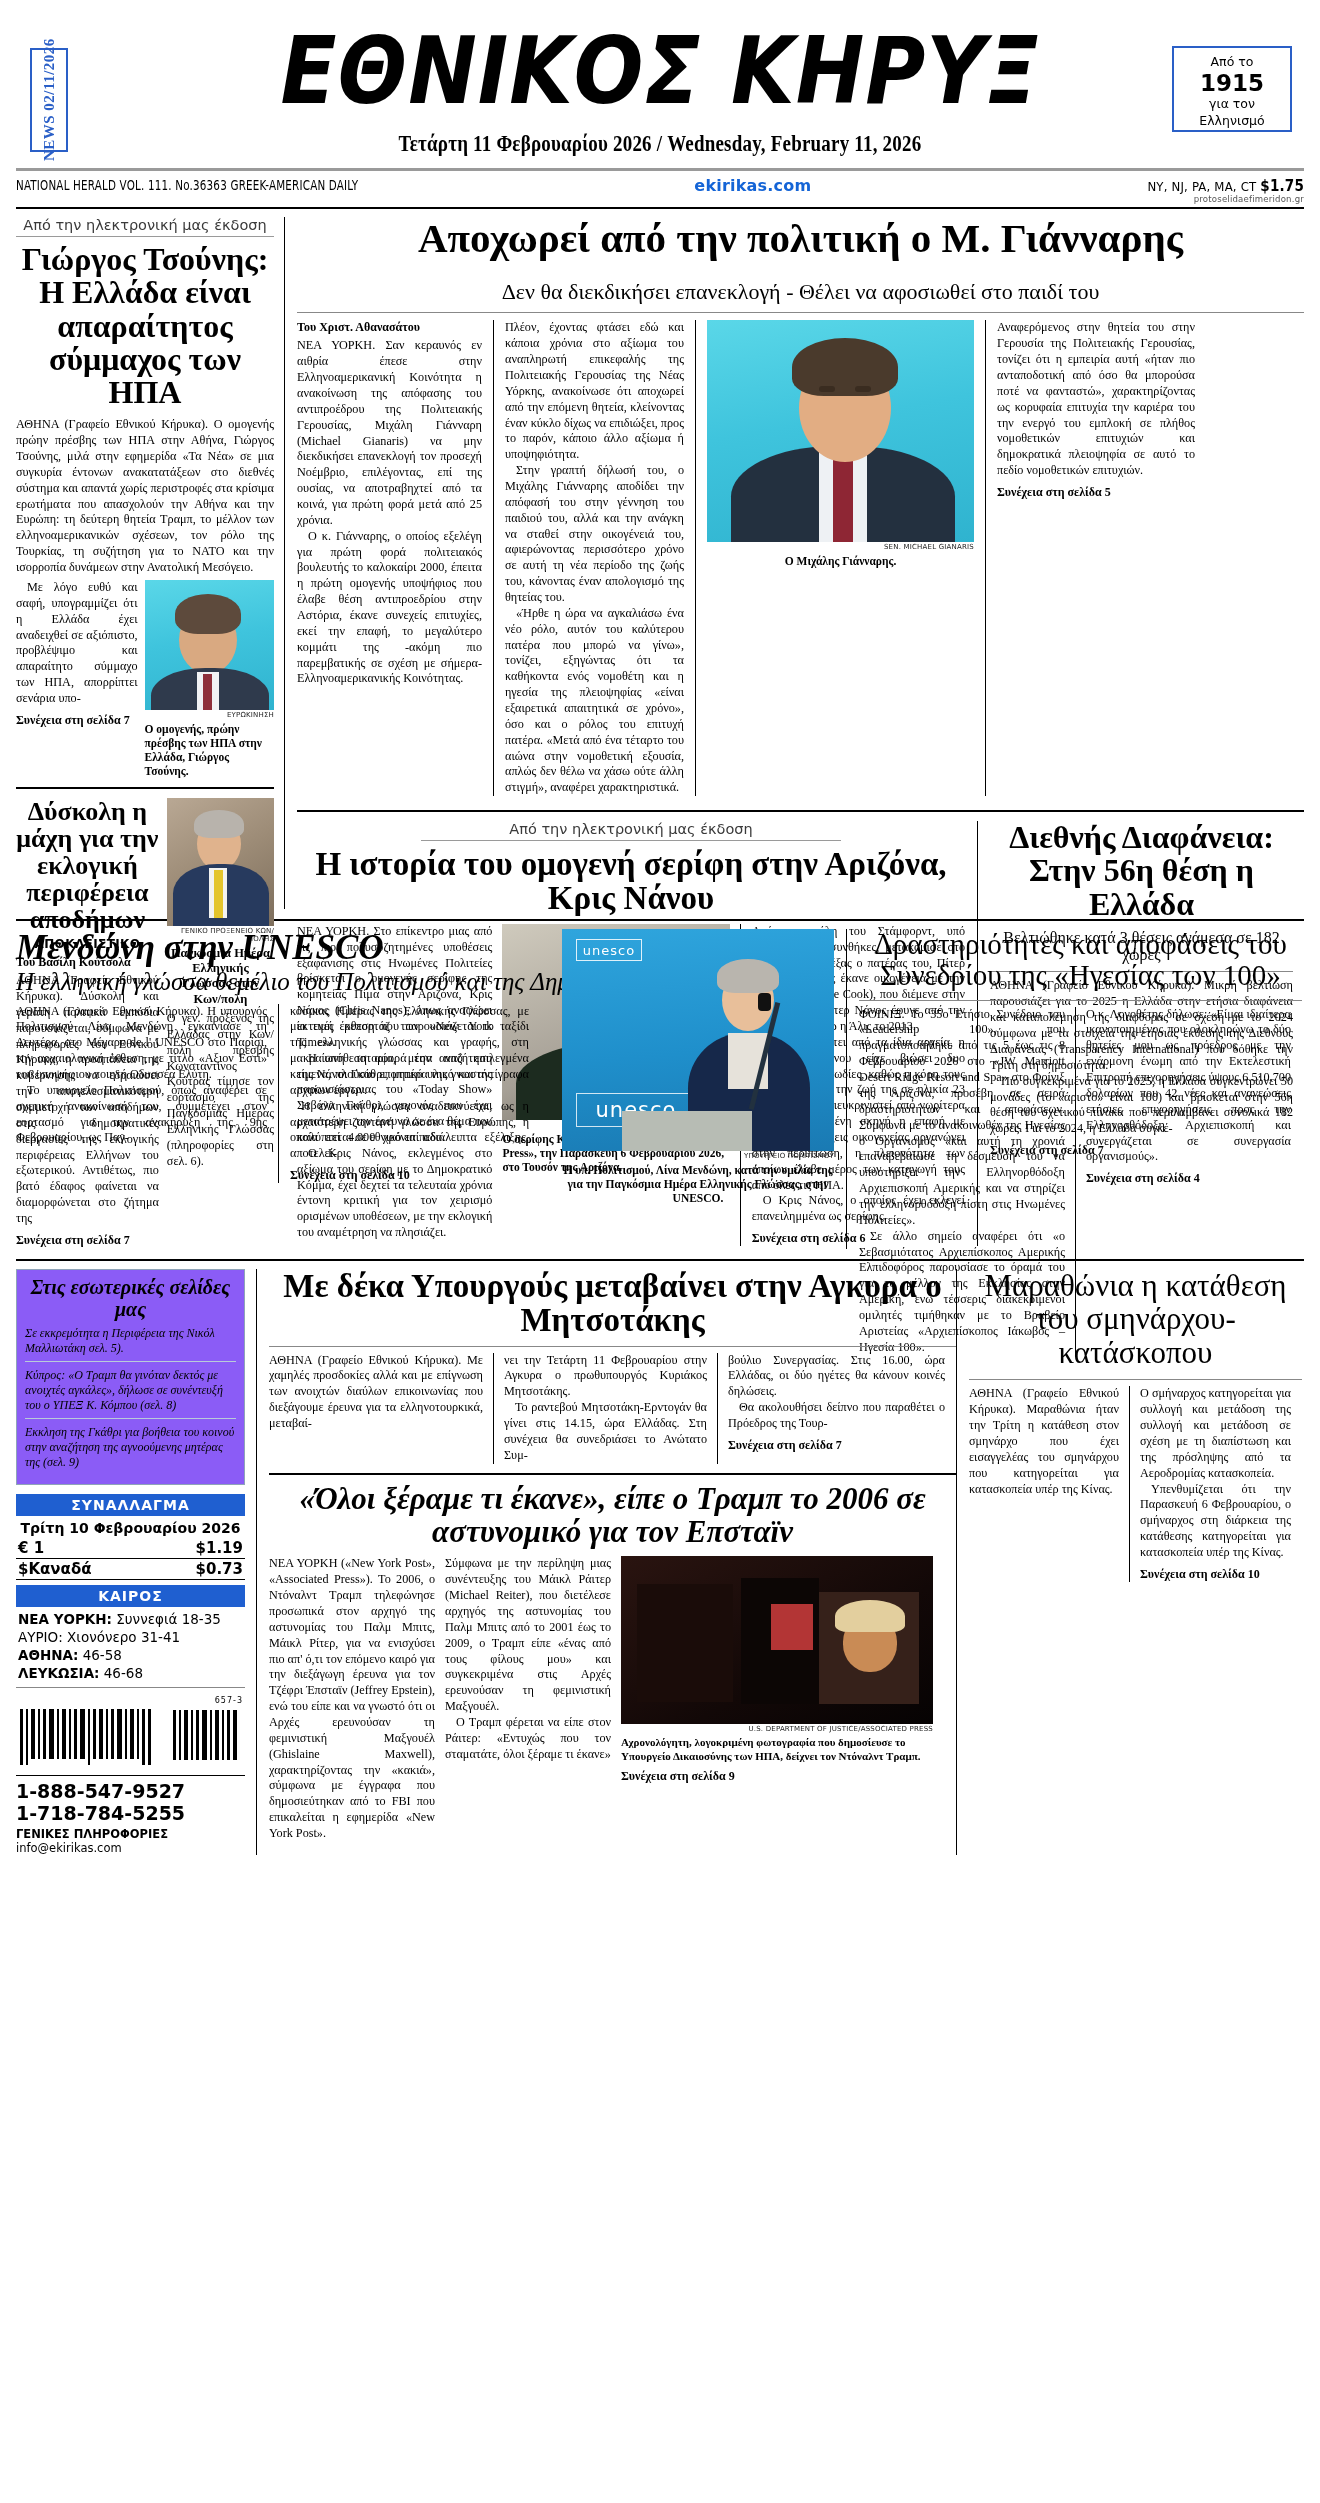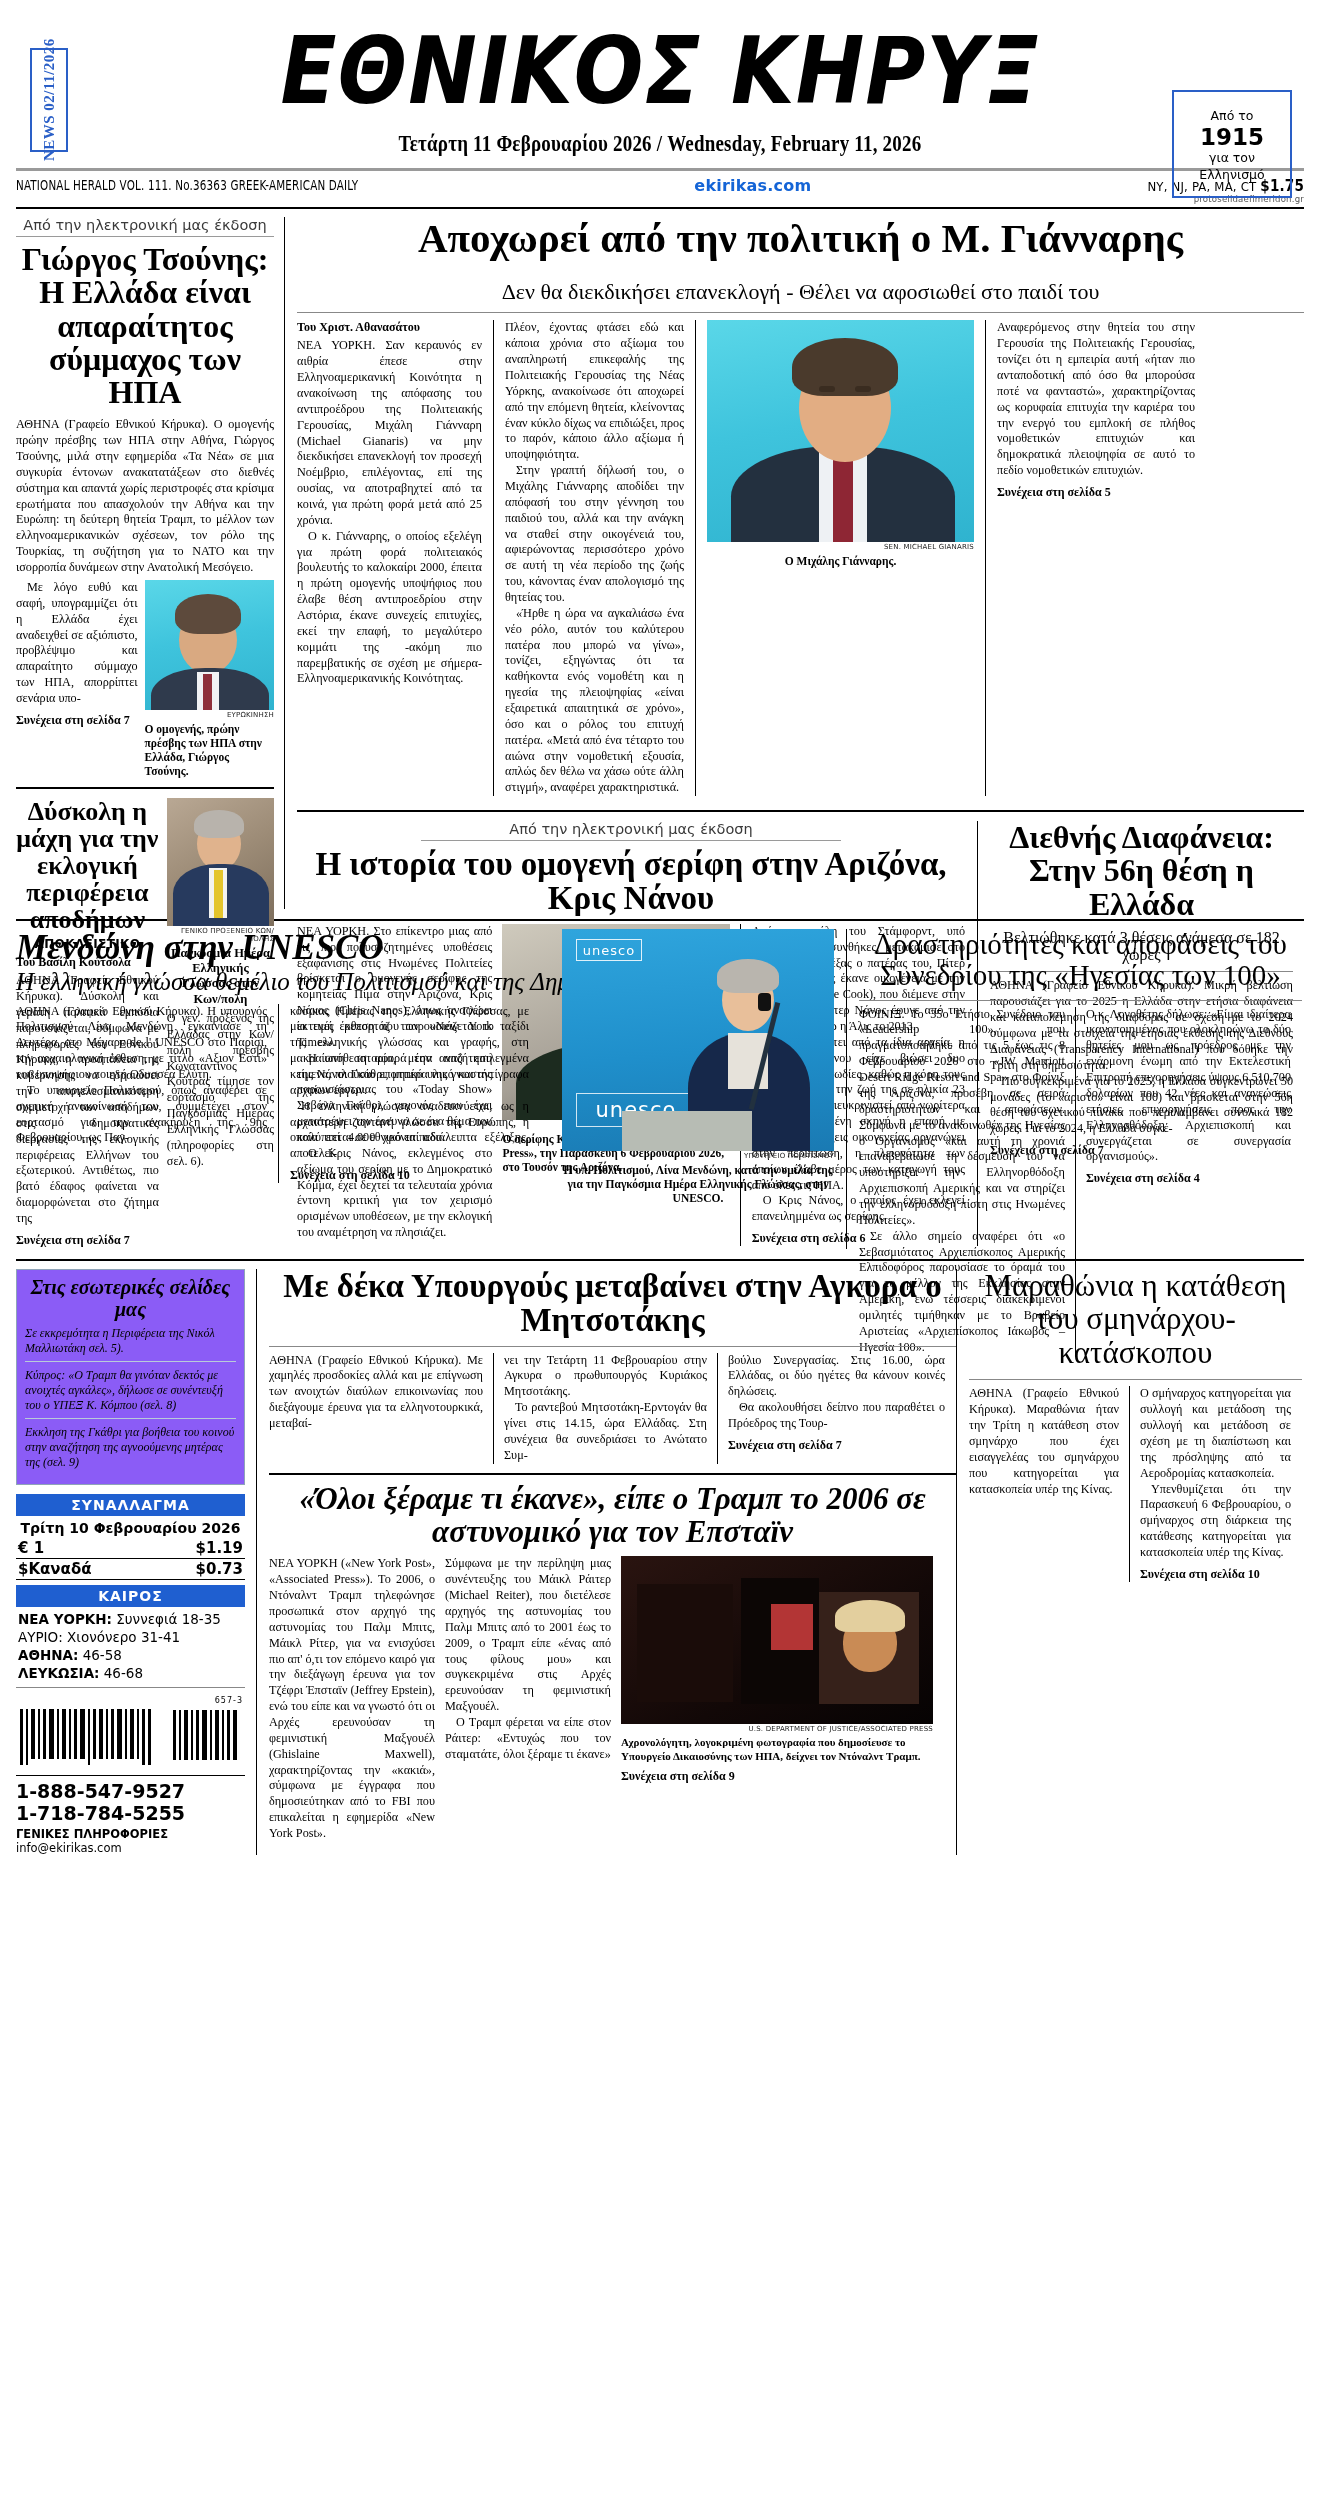--- a/index.html
+++ b/index.html
@@ -44,27 +44,26 @@
   }
   .date-line {
     font-family:"Liberation Serif", serif;
     font-size:19px; font-weight:bold;
     transform:scaleY(1.25);
     letter-spacing:0.2px;
     margin-top:16px;
   }
   .since-box {
     position:absolute; right:12px; top:32px;
-    width:120px; height:108px;
+    width:120px; height:86px;
     border:2px solid #2a5fc7;
     text-align:center;
     font-family:"DejaVu Sans", sans-serif;
     font-size:12.5px; line-height:1.35;
-    padding-top:16px;
-    margin-top:44px;
+    padding-top:6px;
   }
   .since-box .yr { font-size:23px; font-weight:bold; line-height:1.1; }
 
   .rule-thick { border-top:3px solid #9a9a9a; margin:6px 0 5px 0; }
   .infobar {
     display:flex; align-items:baseline; justify-content:space-between;
     font-family:"DejaVu Sans Condensed","DejaVu Sans",sans-serif;
     font-size:11.5px; letter-spacing:0.2px;
     padding-bottom:3px;
   }

